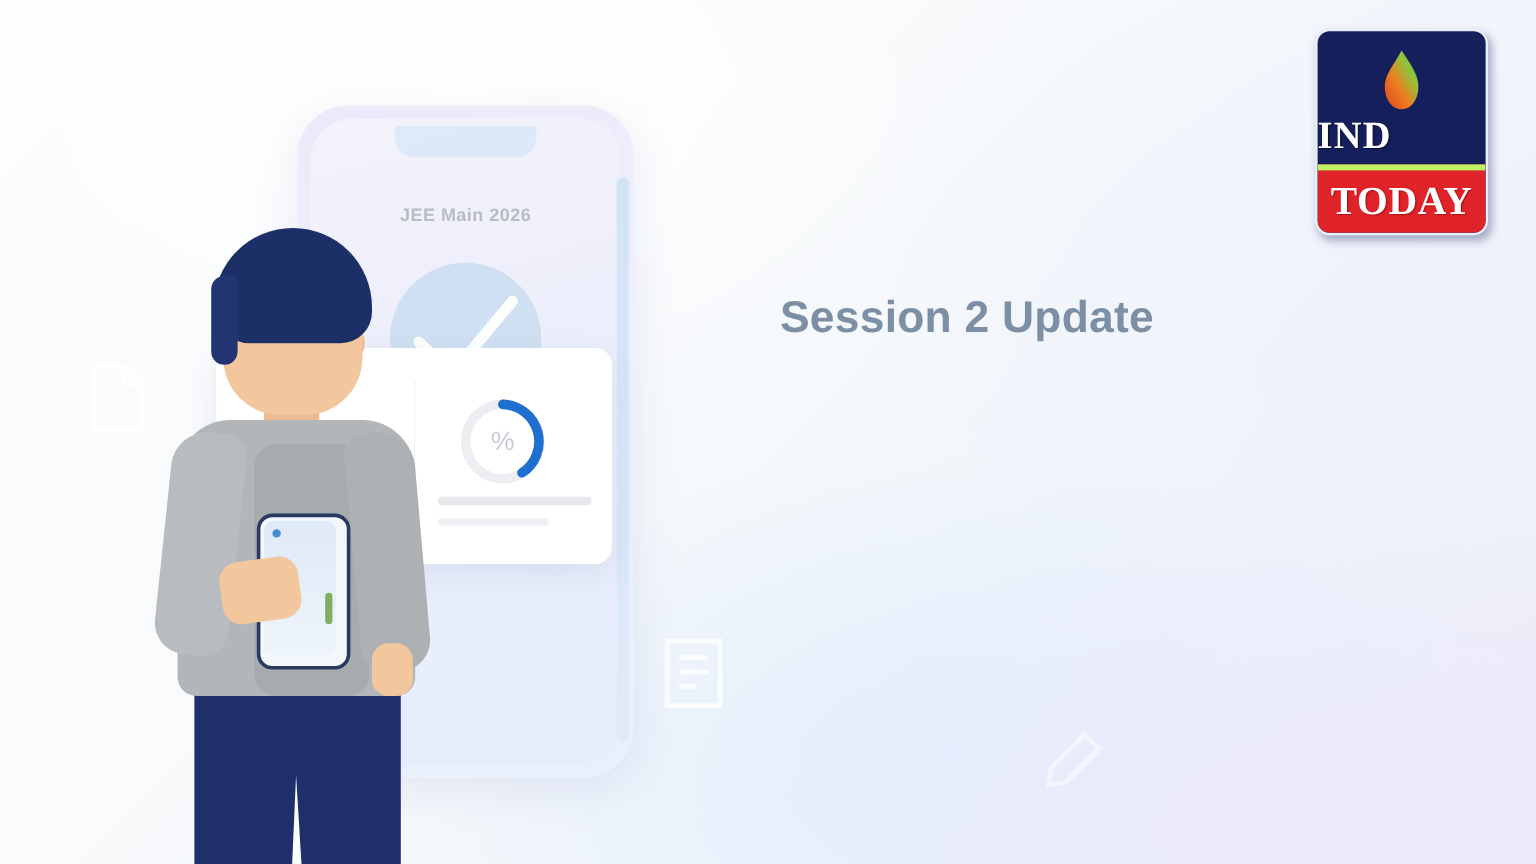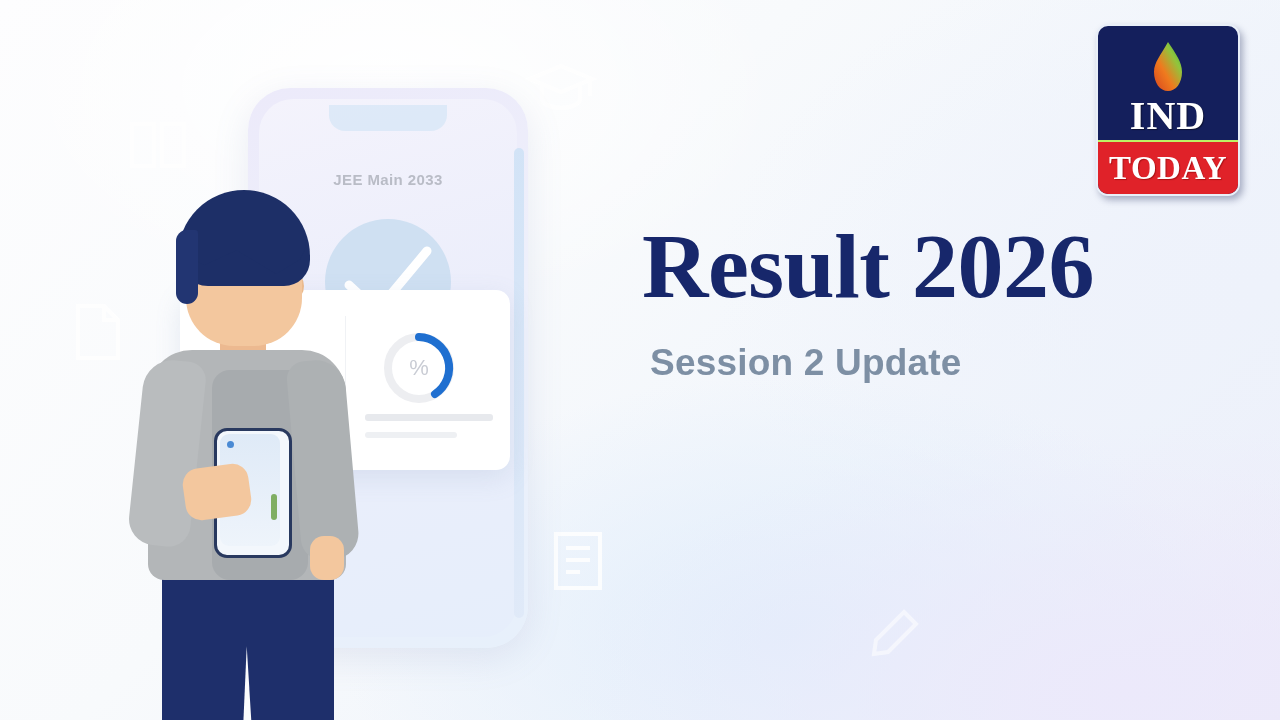--- a/index.html
+++ b/index.html
@@ -133,28 +133,28 @@
 
   
   .logo{
     position:absolute;right:40px;top:24px;width:140px;height:168px;
     border-radius:12px;background:#141f5c;
     box-shadow:3px 4px 7px rgba(30,40,90,.35);
     overflow:hidden;border:2px solid #e9eff8;
   }
   .logo-flame{position:absolute;left:50%;transform:translateX(-50%);top:14px;}
   .logo-ind{
-    position:absolute;left:0;right:0;top:70px;text-align:center;
+    position:absolute;left:0;right:0;top:70px;text-align:left;
     font-family:"Liberation Serif", serif;font-weight:700;color:#ffffff;
-    font-size:40px;letter-spacing:1px;line-height:1;
+    font-size:32px;letter-spacing:1px;line-height:1;
     text-shadow:1px 1px 1px rgba(0,0,0,.45);
   }
   .logo-band{
     position:absolute;left:0;right:0;bottom:0;height:52px;background:#e02229;
-    border-top:2px solid #bef264;display:flex;align-items:center;justify-content:center;
+    border-top:5px solid #bef264;display:flex;align-items:center;justify-content:center;
   }
   .logo-today{
     font-family:"Liberation Serif", serif;font-weight:700;color:#ffffff;
     font-size:33px;letter-spacing:.5px;text-shadow:1px 1px 1px rgba(120,0,0,.5);
   }
 </style>
 </head>
 <body>
 
 <div class="stage">
@@ -192,21 +192,21 @@
     <svg width="56" height="56" viewBox="0 0 56 56" fill="none">
       <path d="M38 6l12 12-28 28-14 2 2-14z" stroke="#ffffff" stroke-width="4"></path>
     </svg>
   </div>
 
   <div class="illus">
 
     <div class="phone-big">
       <div class="phone-big-inner">
         <div class="phone-notch"></div>
-        <div class="phone-label">JEE Main 2033</div>
+        <div class="phone-label">JEE Main 2026</div>
         <div class="check-circle">
           <svg width="90" height="84" viewBox="0 0 90 84" fill="none">
             <path d="M6 44 L34 70 L84 10" stroke="#ffffff" stroke-width="9" stroke-linecap="round" stroke-linejoin="round"></path>
           </svg>
         </div>
       </div>
       <div class="phone-side-edge"></div>
     </div>
 
     <div class="card">
@@ -253,21 +253,20 @@
       <div class="c-part ear ear-l"></div>
       <div class="c-part ear ear-r"></div>
       <div class="c-part head"></div>
       <div class="c-part hair"></div>
       <div class="c-part hair-fringe"></div>
       <div class="c-part hair-side"></div>
     </div>
   </div>
 
   <div class="headline">
-    <h1 class="h-line">Result 2026</h1>
     <div class="subhead">Session 2 Update</div>
   </div>
 
   <div class="logo">
     <div class="logo-flame">
       <svg width="36" height="54" viewBox="0 0 36 54">
         <defs>
           <linearGradient id="flm" x1="0" y1="1" x2="1" y2="0">
             <stop offset="0%" stop-color="#d8451f"></stop>
             <stop offset="38%" stop-color="#ef7a1e"></stop>

